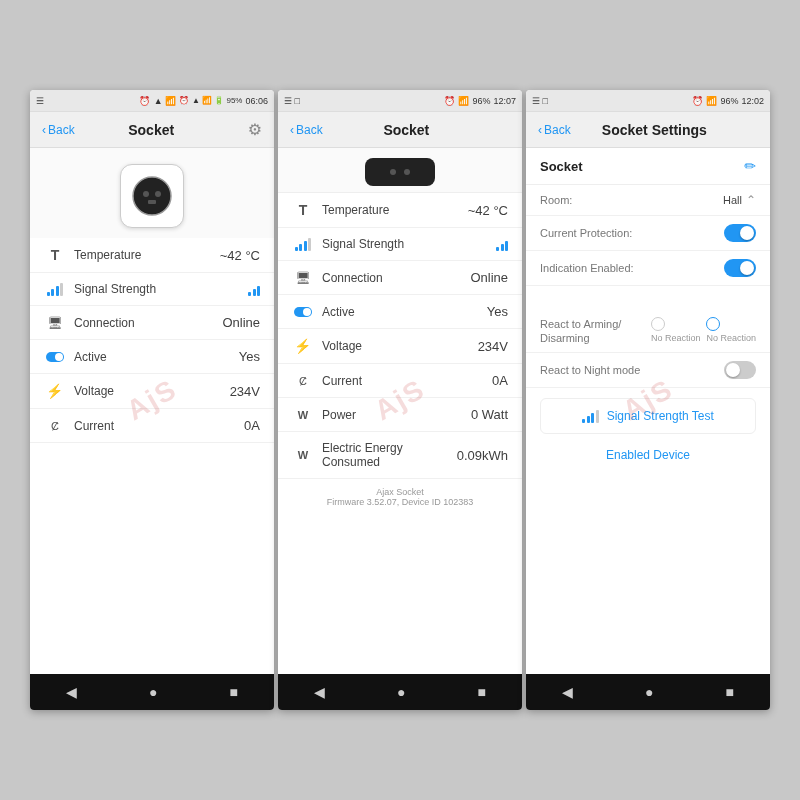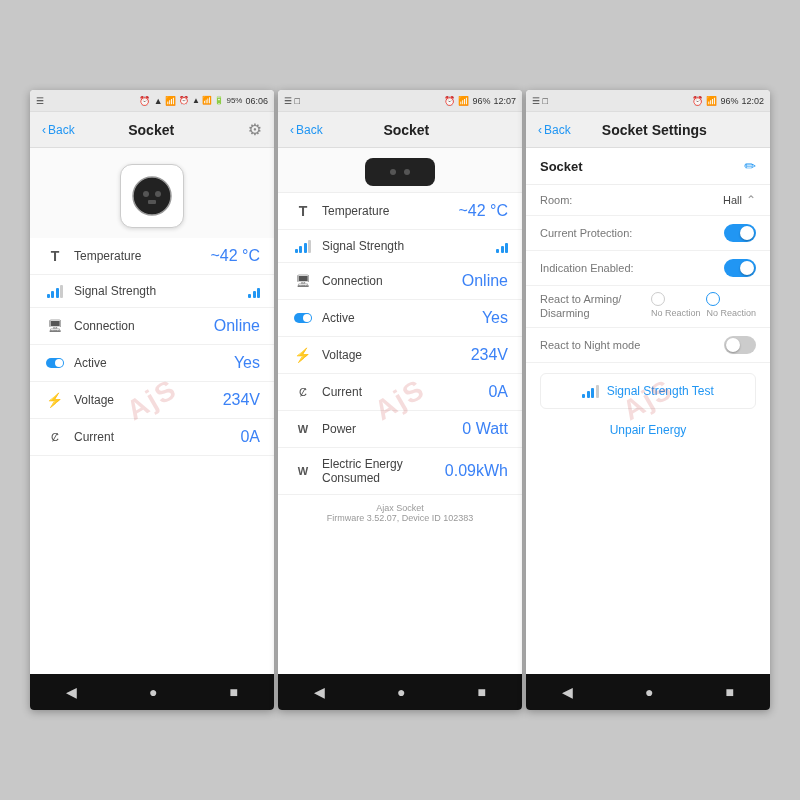--- a/index.html
+++ b/index.html
@@ -134,22 +134,22 @@
       align-items: center;
       justify-content: center;
     }
     .info-label {
       flex: 1;
       font-size: 12px;
       color: #444;
       padding-left: 8px;
     }
     .info-value {
-      font-size: 16px;
-      color: #3b82f6;
+      font-size: 13px;
+      color: #404040;
       font-weight: 500;
     }
 
     
     .android-nav {
       height: 36px;
       background: #111;
       display: flex;
       align-items: center;
       justify-content: space-around;
@@ -261,20 +261,21 @@
       color: #2196F3;
       font-size: 12px;
       padding: 8px;
     }
 
     .react-row {
       display: flex;
       align-items: flex-start;
       padding: 6px 14px;
       border-bottom: 1px solid #f0f0f0;
+      margin-top: 25px;
     }
     .react-label {
       flex: 1;
       font-size: 11px;
       color: #777;
       line-height: 1.3;
     }
     .react-options {
       display: flex;
       gap: 6px;
@@ -613,21 +614,21 @@
         <div class="signal-bars">
           <div class="signal-bar" style="height:4px;"></div>
           <div class="signal-bar" style="height:7px;"></div>
           <div class="signal-bar" style="height:10px;"></div>
           <div class="signal-bar dim" style="height:13px;"></div>
         </div>
         <span>Signal Strength Test</span>
       </div>
 
       <div class="unpair-btn">
-        <span>Unpair Energy</span>
+        <span>Enabled Device</span>
       </div>
 
     </div>
 
     <div class="android-nav">
       <span class="android-btn">◀</span>
       <span class="android-btn">●</span>
       <span class="android-btn">■</span>
     </div>
   </div>

